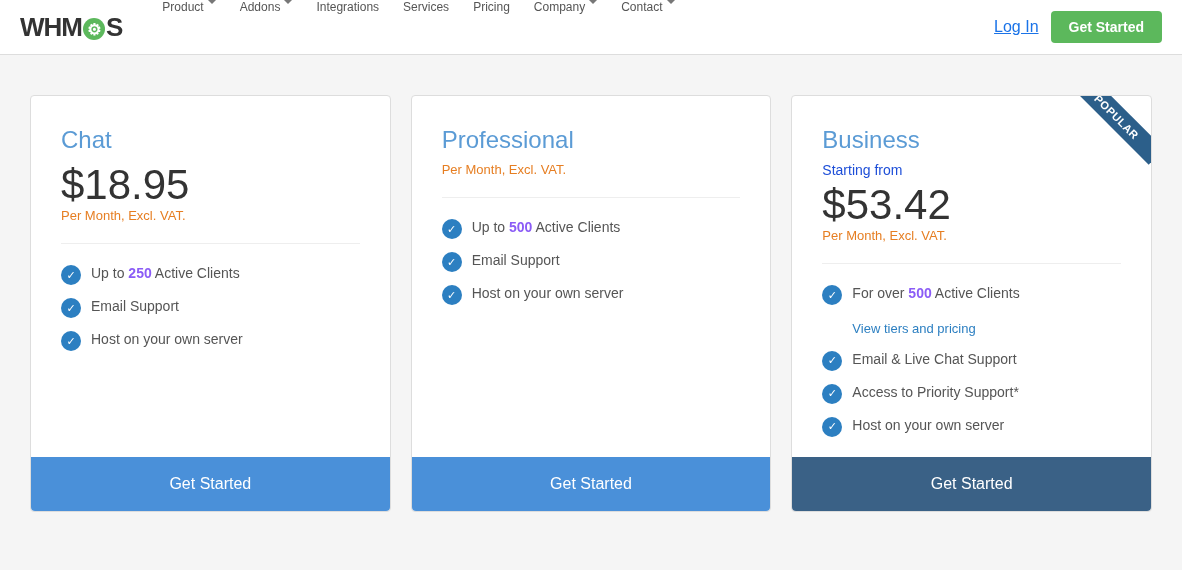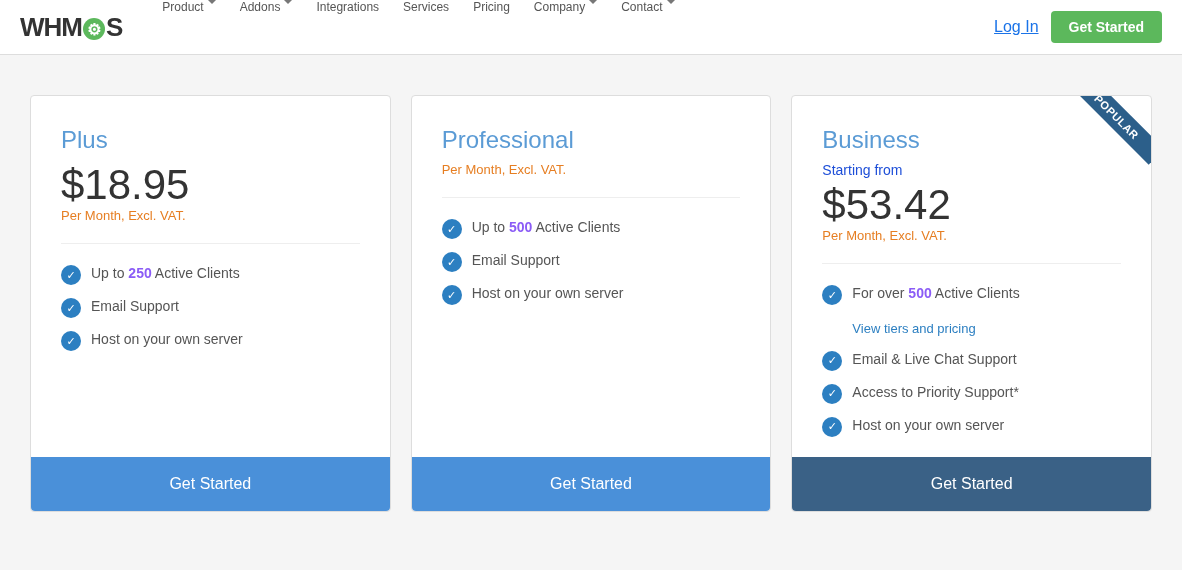--- a/index.html
+++ b/index.html
@@ -261,21 +261,21 @@
   <div class="nav-actions">
     <a class="login-link">Log In</a>
     <button class="get-started-btn">Get Started</button>
   </div>
 </nav>
 
 <div class="pricing-section">
 
   <div class="pricing-card">
     <div class="card-body">
-      <div class="plan-name">Plus</div>
+      <div class="plan-name">Chat</div>
       <div class="plan-price">$18.95</div>
       <div class="plan-period">Per Month, Excl. VAT.</div>
       <hr class="plan-divider">
       <ul class="plan-features">
         <li class="feature-item">
           <div class="check-icon">✓</div>
           <span class="feature-text">Up to <strong>250</strong> Active Clients</span>
         </li>
         <li class="feature-item">
           <div class="check-icon">✓</div>

